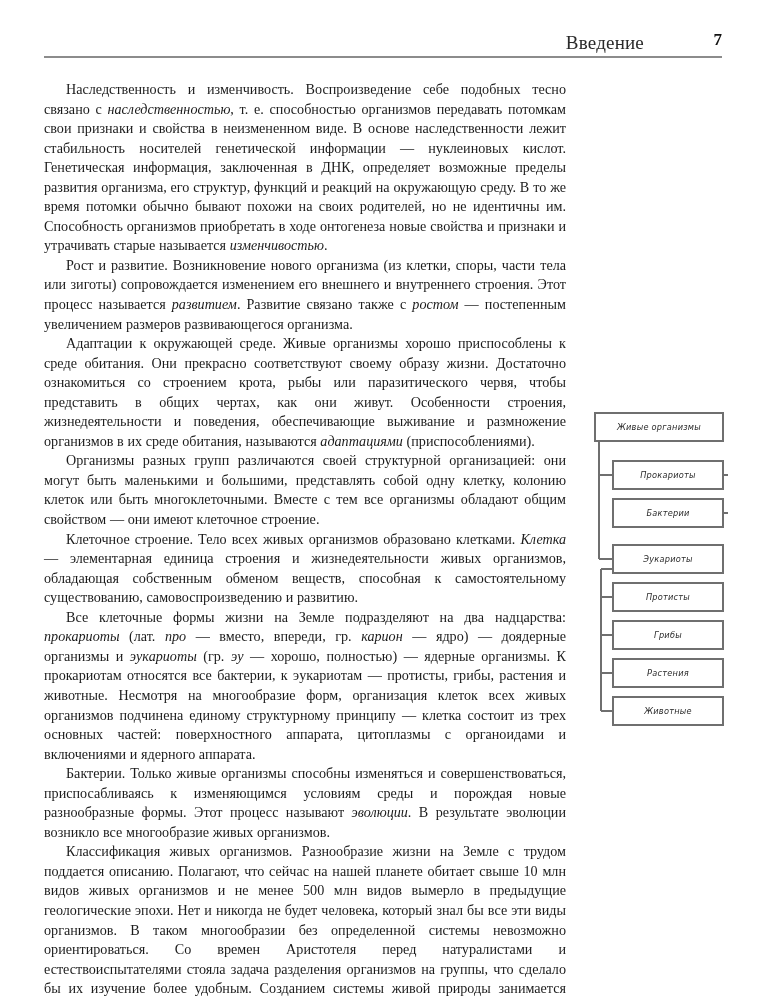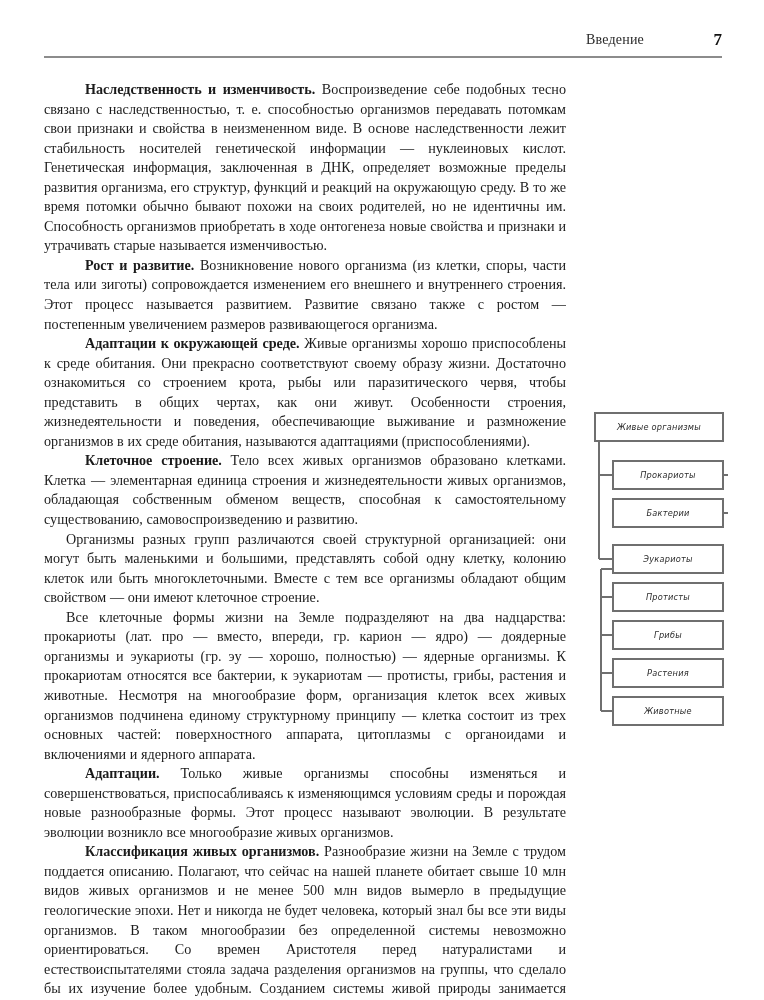--- a/index.html
+++ b/index.html
@@ -30,21 +30,21 @@
     position: absolute;
     left: 44px;
     top: 32px;
     width: 678px;
     height: 26px;
   }
   .running-head .rh-title {
     position: absolute;
     right: 78px;
     top: 0;
-    font-size: 14px;
+    font-size: 19px;
     letter-spacing: .2px;
     color: #2a2a2a;
     white-space: nowrap;
   }
   .running-head .rh-folio {
     position: absolute;
     right: 0;
     top: -2px;
     font-size: 17px;
     font-weight: 700;
@@ -70,22 +70,22 @@
     margin: 0;
     font-size: 14.15px;
     line-height: 19.55px;
     text-align: justify;
     text-justify: inter-word;
     text-indent: 22px;
     hyphens: manual;
     word-spacing: .1px;
   }
   p.para + p.para { margin-top: 0; }
-  .b { font-weight: 700; margin-left: 19px; }
-  .i { }
+  .b { font-weight: 400; }
+  .i { font-style: italic; }
 
   
   .diagram {
     position: absolute;
     left: 588px;
     top: 409px;
     width: 140px;
     height: 326px;
   }
   .diagram svg { display: block; }
@@ -105,24 +105,24 @@
   <div class="running-head">
     <span class="rh-title">Введение</span>
     <span class="rh-folio">7</span>
   </div>
   <div class="rule"></div>
 
   <div class="column" id="text-column">
       <p class="para"><span class="b">Наследственность и изменчивость.</span><span> Воспроизведение себе подобных тесно связано с </span><span class="i">наследственностью</span><span>, т. е. способностью организмов передавать потомкам свои признаки и свойства в неизмененном виде. В основе наследственности лежит стабильность носителей генетической информации — нуклеиновых кислот. Генетическая информация, заключенная в ДНК, определяет возможные пределы развития организма, его структур, функций и реакций на окружающую среду. В то же время потомки обычно бывают похожи на своих родителей, но не идентичны им. Способность организмов приобретать в ходе онтогенеза новые свойства и признаки и утрачивать старые называется </span><span class="i">изменчивостью</span><span>.</span></p>
       <p class="para"><span class="b">Рост и развитие.</span><span> Возникновение нового организма (из клетки, споры, части тела или зиготы) сопровождается изменением его внешнего и внутреннего строения. Этот процесс называется </span><span class="i">развитием</span><span>. Развитие связано также с </span><span class="i">ростом</span><span> — постепенным увеличением размеров развивающегося организма.</span></p>
       <p class="para"><span class="b">Адаптации к окружающей среде.</span><span> Живые организмы хорошо приспособлены к среде обитания. Они прекрасно соответствуют своему образу жизни. Достаточно ознакомиться со строением крота, рыбы или паразитического червя, чтобы представить в общих чертах, как они живут. Особенности строения, жизнедеятельности и поведения, обеспечивающие выживание и размножение организмов в их среде обитания, называются </span><span class="i">адаптациями</span><span> (приспособлениями).</span></p>
+      <p class="para"><span>Организмы разных групп различаются своей структурной организацией: они могут быть маленькими и большими, представлять собой одну клетку, колонию клеток или быть многоклеточными. Вместе с тем все организмы обладают общим свойством — они имеют клеточное строение.</span></p>
       <p class="para"><span class="b">Клеточное строение.</span><span> Тело всех живых организмов образовано клетками. </span><span class="i">Клетка</span><span> — элементарная единица строения и жизнедеятельности живых организмов, обладающая собственным обменом веществ, способная к самостоятельному существованию, самовоспроизведению и развитию.</span></p>
-      <p class="para"><span>Организмы разных групп различаются своей структурной организацией: они могут быть маленькими и большими, представлять собой одну клетку, колонию клеток или быть многоклеточными. Вместе с тем все организмы обладают общим свойством — они имеют клеточное строение.</span></p>
       <p class="para"><span>Все клеточные формы жизни на Земле подразделяют на два надцарства: </span><span class="i">прокариоты</span><span> (лат. </span><span class="i">про</span><span> — вместо, впереди, гр. </span><span class="i">карион</span><span> — ядро) — доядерные организмы и </span><span class="i">эукариоты</span><span> (гр. </span><span class="i">эу</span><span> — хорошо, полностью) — ядерные организмы. К прокариотам относятся все бактерии, к эукариотам — протисты, грибы, растения и животные. Несмотря на многообразие форм, организация клеток всех живых организмов подчинена единому структурному принципу — клетка состоит из трех основных частей: поверхностного аппарата, цитоплазмы с органоидами и включениями и ядерного аппарата.</span></p>
-      <p class="para"><span class="b">Адаптации.</span><span> Только живые организмы способны изменяться и совершенствоваться, приспосабливаясь к изменяющимся условиям среды и порождая новые разнообразные формы. Этот процесс называют </span><span class="i">эволюции</span><span>. В результате эволюции возникло все многообразие живых организмов.</span></p>
+      <p class="para"><span class="b">Бактерии.</span><span> Только живые организмы способны изменяться и совершенствоваться, приспосабливаясь к изменяющимся условиям среды и порождая новые разнообразные формы. Этот процесс называют </span><span class="i">эволюции</span><span>. В результате эволюции возникло все многообразие живых организмов.</span></p>
       <p class="para"><span class="b">Классификация живых организмов.</span><span> Разнообразие жизни на Земле с трудом поддается описанию. Полагают, что сейчас на нашей планете обитает свыше 10 млн видов живых организмов и не менее 500 млн видов вымерло в предыдущие геологические эпохи. Нет и никогда не будет человека, который знал бы все эти виды организмов. В таком многообразии без определенной системы невозможно ориентироваться. Со времен Аристотеля перед натуралистами и естествоиспытателями стояла задача разделения организмов на группы, что сделало бы их изучение более удобным. Созданием системы живой природы занимается </span><span class="i">систематика</span><span>. Ее предметом является описание, обозначение, классификация и построение системы живых организмов, которая не только отражает сходство в строении организмов и их родство, но и учитывает историю возникновения и эволюцию разных групп организмов. При разделении живых организмов на группы и построении биологической</span></p>
     </div>
 
   <div class="diagram">
     <svg id="diagram-svg" width="140" height="326" viewBox="0 0 140 326">
         <g>
           <line x1="11" y1="32" x2="11" y2="150" stroke="#6f6f6f" stroke-width="1.1" shape-rendering="crispEdges"></line>
           <line x1="11" y1="66" x2="25" y2="66" stroke="#6f6f6f" stroke-width="1.1" shape-rendering="crispEdges"></line>
           <line x1="11" y1="150" x2="25" y2="150" stroke="#6f6f6f" stroke-width="1.1" shape-rendering="crispEdges"></line>
           <line x1="135" y1="66" x2="149" y2="66" stroke="#6f6f6f" stroke-width="1.1" shape-rendering="crispEdges"></line>

